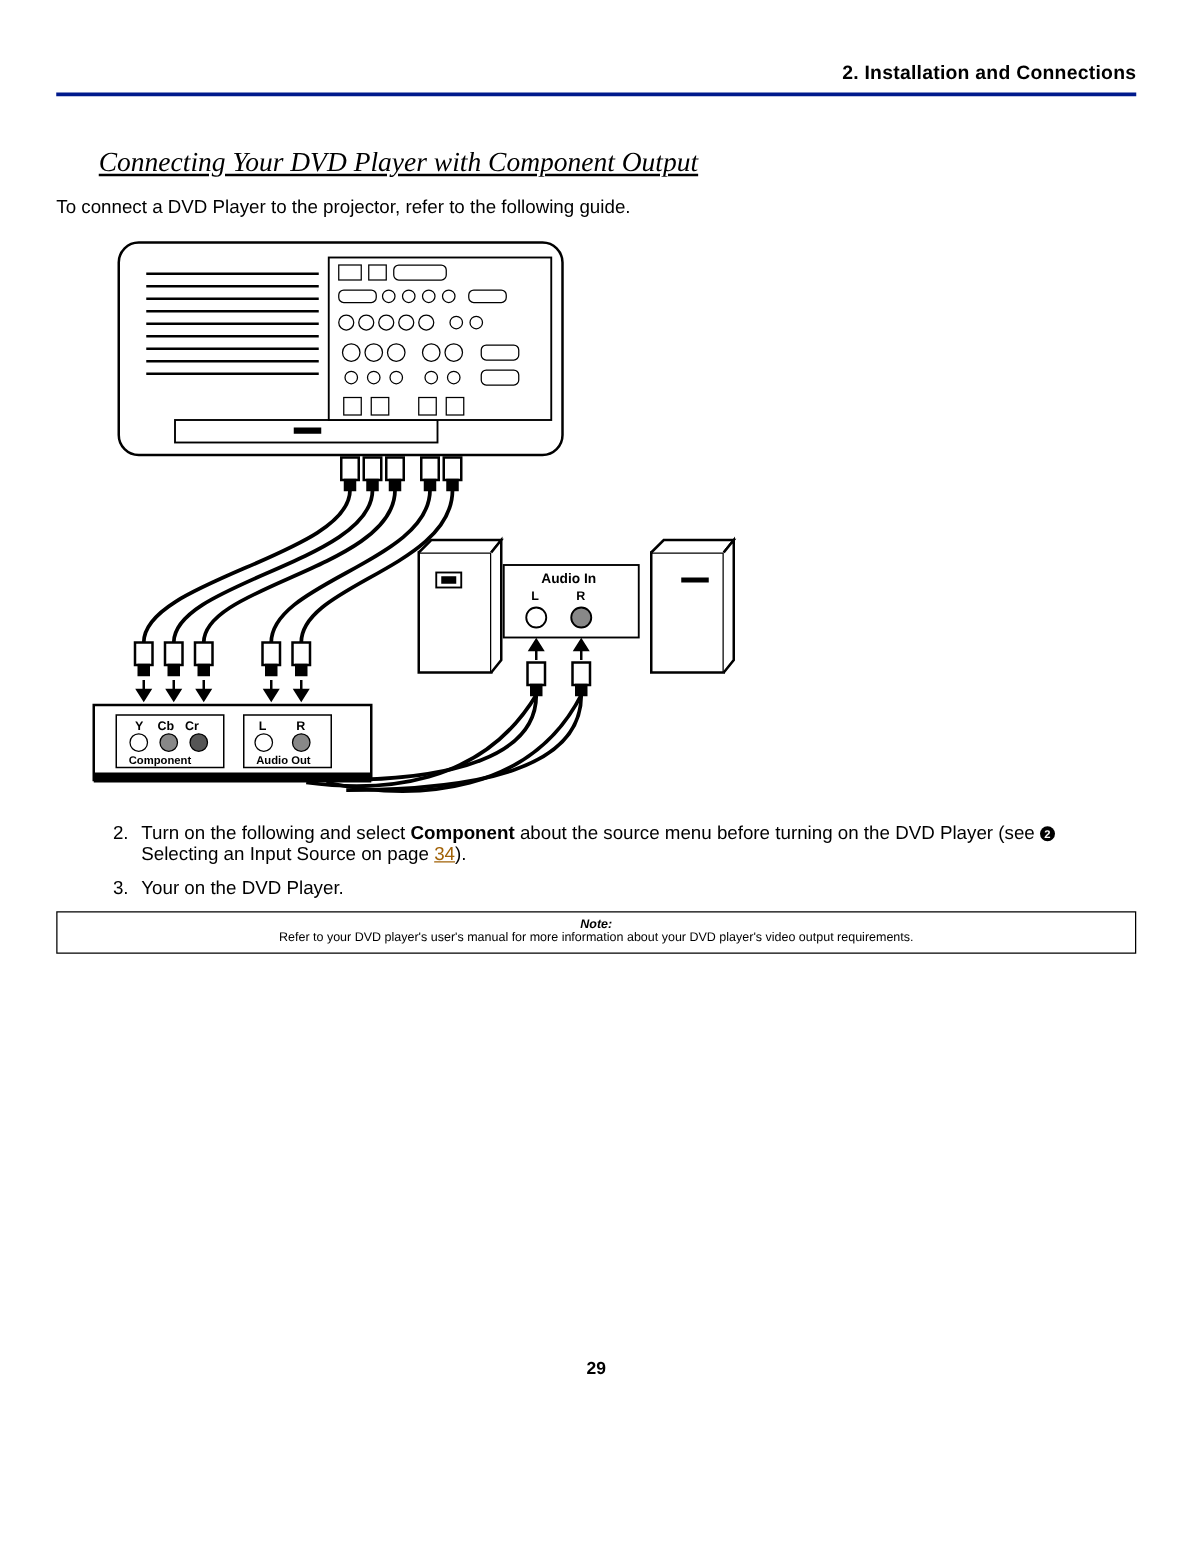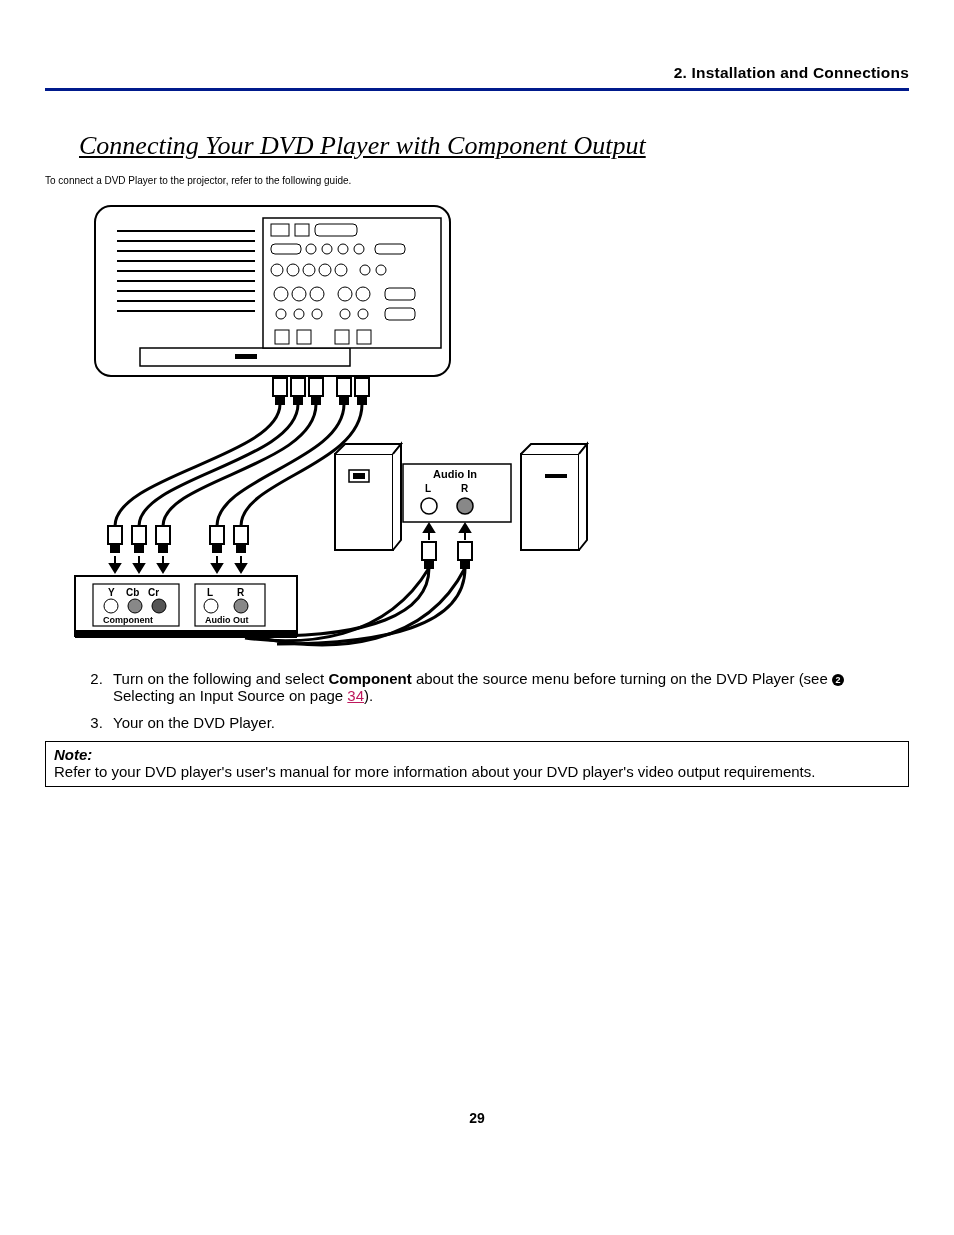--- a/index.html
+++ b/index.html
@@ -8,75 +8,76 @@
     background: #fff;
     font-family: Arial, Helvetica, sans-serif;
     color: #000;
     width: 954px;
   }
   .page {
     width: 954px;
     height: 1140px;
     position: relative;
     box-sizing: border-box;
-    padding: 36px 45px 30px 45px;
+    padding: 22px 45px 30px 45px;
   }
   .header-line {
     text-align: right;
     font-family: Arial, Helvetica, sans-serif;
     font-weight: bold;
     font-size: 15.5px;
     letter-spacing: 0.2px;
     margin-top: 28px;
     margin-bottom: 6px;
   }
   .rule {
     border: none;
     border-top: 3px solid #001a8c;
     margin: 0 0 40px 0;
   }
   .section-title {
     font-family: "Times New Roman", Times, serif;
     font-style: italic;
-    font-size: 26px;
+    font-size: 22px;
     text-decoration: underline;
     margin: 0 0 14px 34px;
   }
   .intro {
-    font-size: 10px;
+    font-size: 15px;
     margin: 0 0 10px 0;
   }
   ol.steps {
     font-size: 15px;
     margin: 0 0 0 40px;
     padding-left: 22px;
   }
   ol.steps > li {
     margin-bottom: 10px;
     padding-left: 6px;
   }
   .link-text {
-    color: #be185d;
+    color: #a16207;
     text-decoration: underline;
   }
   .note-box {
     border: 1.5px solid #000;
     margin: 6px 0 0 0;
     padding: 4px 8px 6px 8px;
-    font-size: 15px;
+    font-size: 10px;
+    text-align: center;
   }
   .note-box .note-label {
     font-style: italic;
     font-weight: bold;
   }
   .note-box .note-body {
   }
   .page-number {
     position: absolute;
-    bottom: 14px;
+    bottom: 38px;
     left: 0;
     width: 100%;
     text-align: center;
     font-weight: bold;
     font-size: 14px;
   }
   .diagram {
     display: block;
     margin: 6px auto 14px auto;
   }

